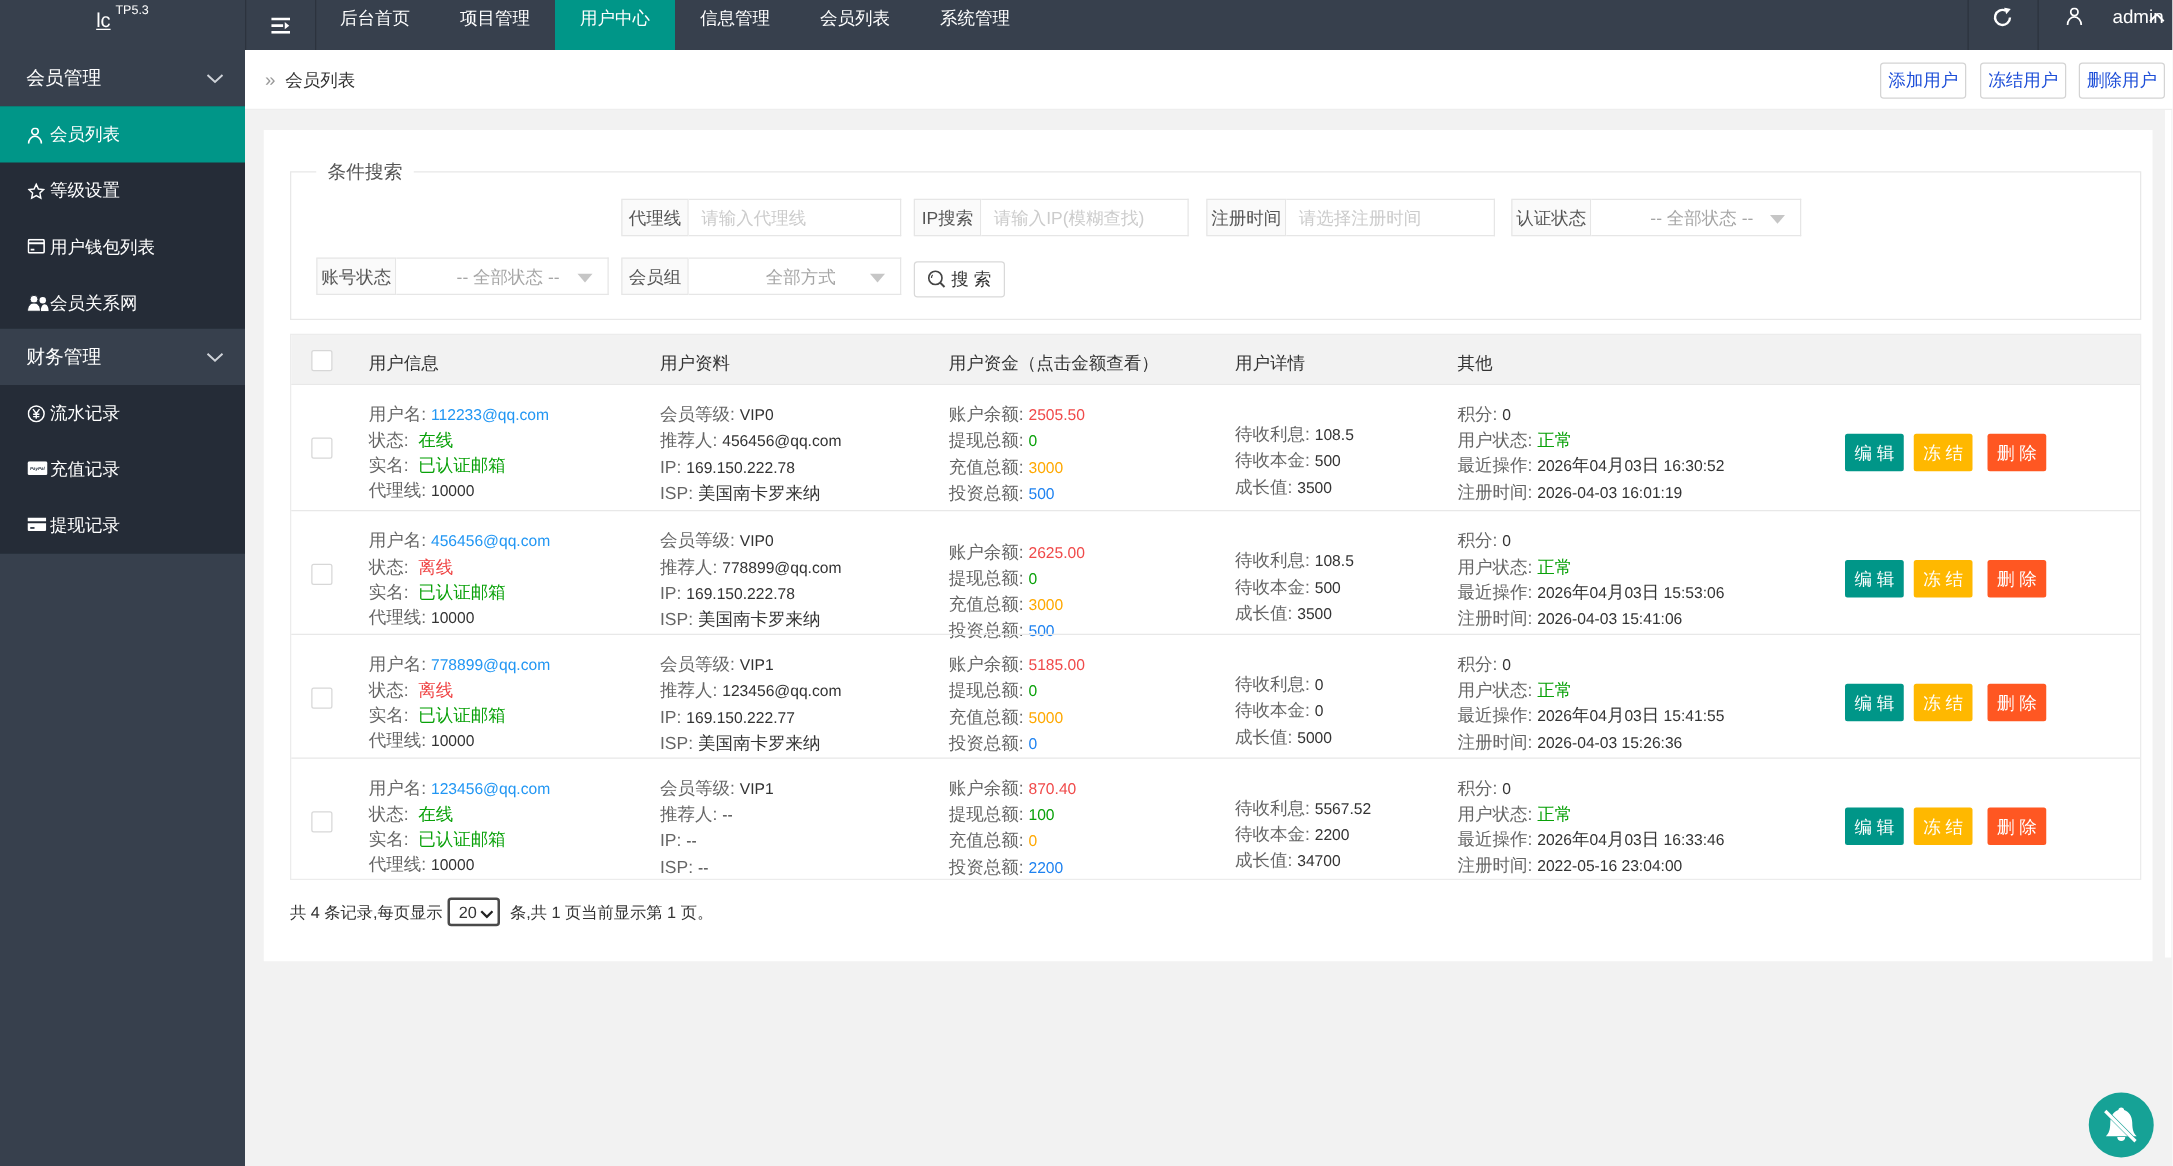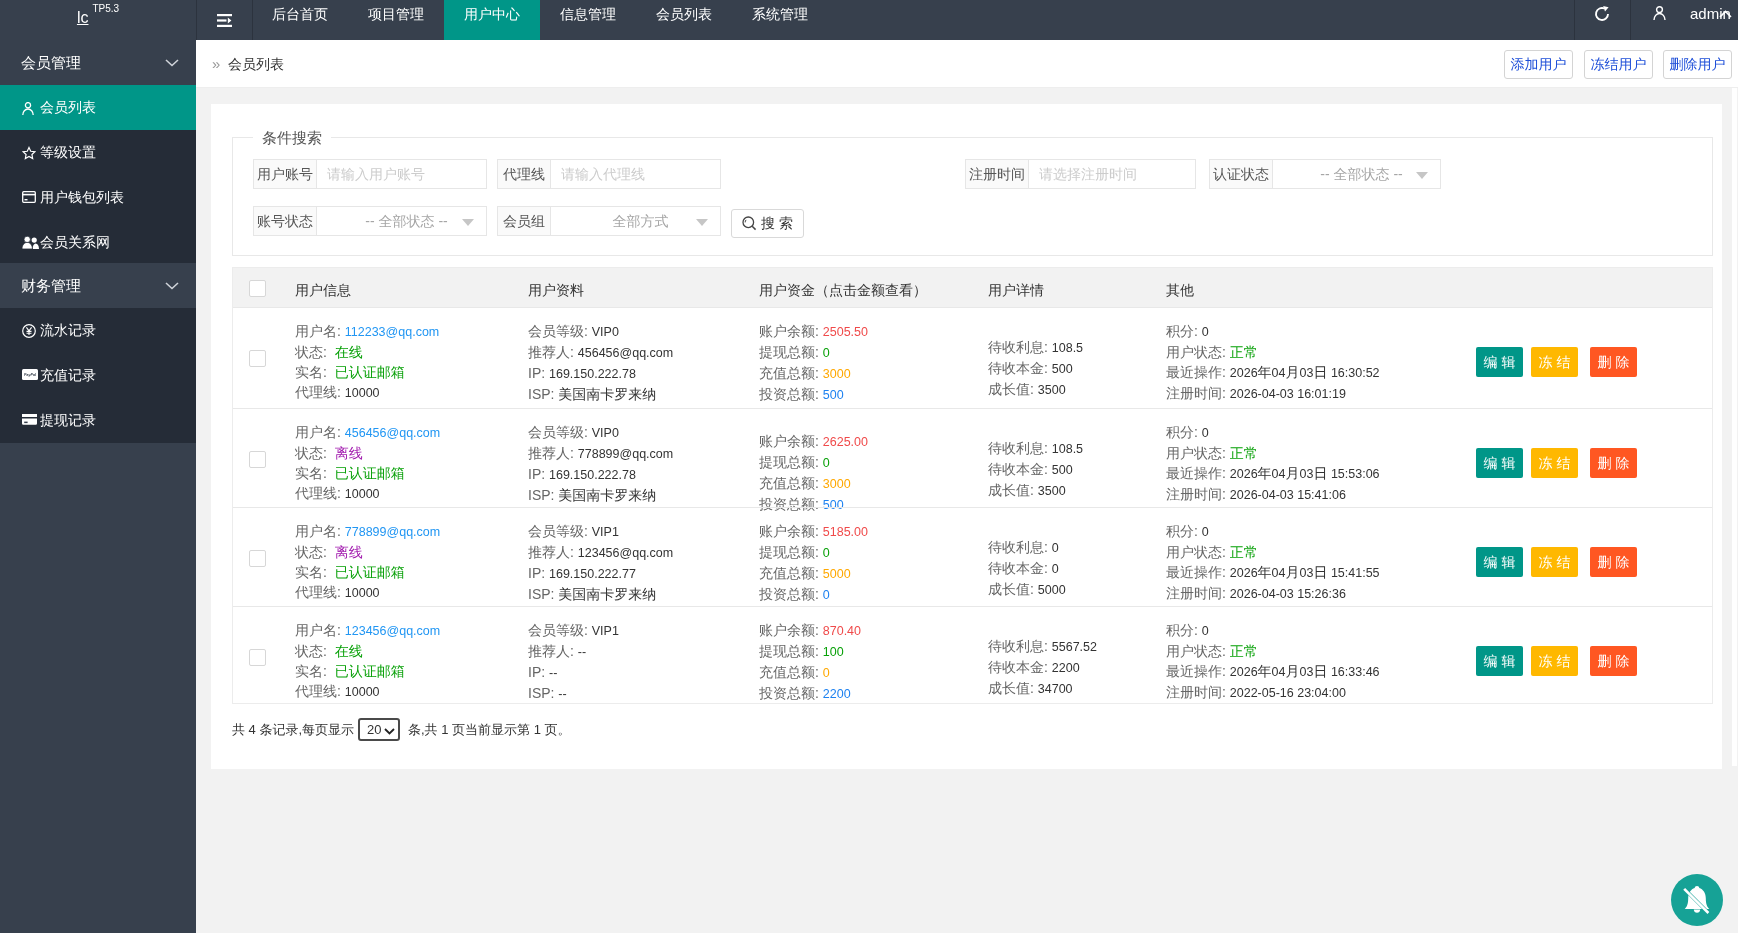--- a/index.html
+++ b/index.html
@@ -49,21 +49,21 @@
 #tbl { position:absolute; left:21px; top:163px; width:1481px; height:437px; border:1px solid #ececec; }
 #thead { position:absolute; left:0; top:0; width:1479px; height:39px; background:#f2f2f2; }
 .th { position:absolute; top:0; height:39px; line-height:44px; font-size:14px; color:#333; }
 .trow { position:absolute; left:0; width:1479px; border-top:1px solid #e8e8e8; }
 .cb { position:absolute; left:16px; width:17px; height:17px; background:#fff; border:1px solid #d7d7d7; border-radius:2px; }
 .tcol { position:absolute; font-size:14px; line-height:20px; color:#666; white-space:nowrap; }
 .tcol b { font-weight:normal; color:#333; }
 .tcol i { font-style:normal; font-size:12.5px; }
 a.lnk { color:#2196f3; text-decoration:none; }
 .gn { color:#09a109; }
-.gy { color:#a21caf; }
+.gy { color:#ef4444; }
 .rd { color:#f04a4a; }
 .og { color:#ffa800; }
 .bl { color:#1e82f0; }
 .abtn { position:absolute; width:47px; height:30px; border-radius:2px; color:#fff; font-size:14px; line-height:30px; text-align:center; }
 .abtn.e { background:#009688; }
 .abtn.f { background:#ffb800; }
 .abtn.d { background:#ff5722; }
 
 
 #pager { position:absolute; left:21px; top:610px; height:31px; font-size:13px; color:#333; }
@@ -189,27 +189,27 @@
   <div class="topbtn" style="left:1308px">添加用户</div>
   <div class="topbtn" style="left:1388px">冻结用户</div>
   <div class="topbtn" style="left:1467px">删除用户</div>
 </div>
 
 <div id="strip"></div>
 
 <div id="panel">
   <div id="fset">
     <legend>条件搜索</legend>
-    <div class="frow" style="left:20px;top:21px">
-      <div class="flabel" style="width:64px">用户账号</div>
-      <div class="finput" style="width:170px">请输入用户账号</div>
-    </div>
     <div class="frow" style="left:264px;top:21px">
       <div class="flabel" style="width:54px">代理线</div>
       <div class="finput" style="width:170px">请输入代理线</div>
+    </div>
+    <div class="frow" style="left:498px;top:21px">
+      <div class="flabel" style="width:54px">IP搜索</div>
+      <div class="finput" style="width:166px">请输入IP(模糊查找)</div>
     </div>
     <div class="frow" style="left:732px;top:21px">
       <div class="flabel" style="width:64px">注册时间</div>
       <div class="finput" style="width:167px">请选择注册时间</div>
     </div>
     <div class="frow" style="left:976px;top:21px">
       <div class="flabel" style="width:64px">认证状态</div>
       <div class="finput fsel" style="width:168px;color:#a6a6a6">-- 全部状态 --<span class="tri"></span></div>
     </div>
     <div class="frow" style="left:20px;top:68px">

